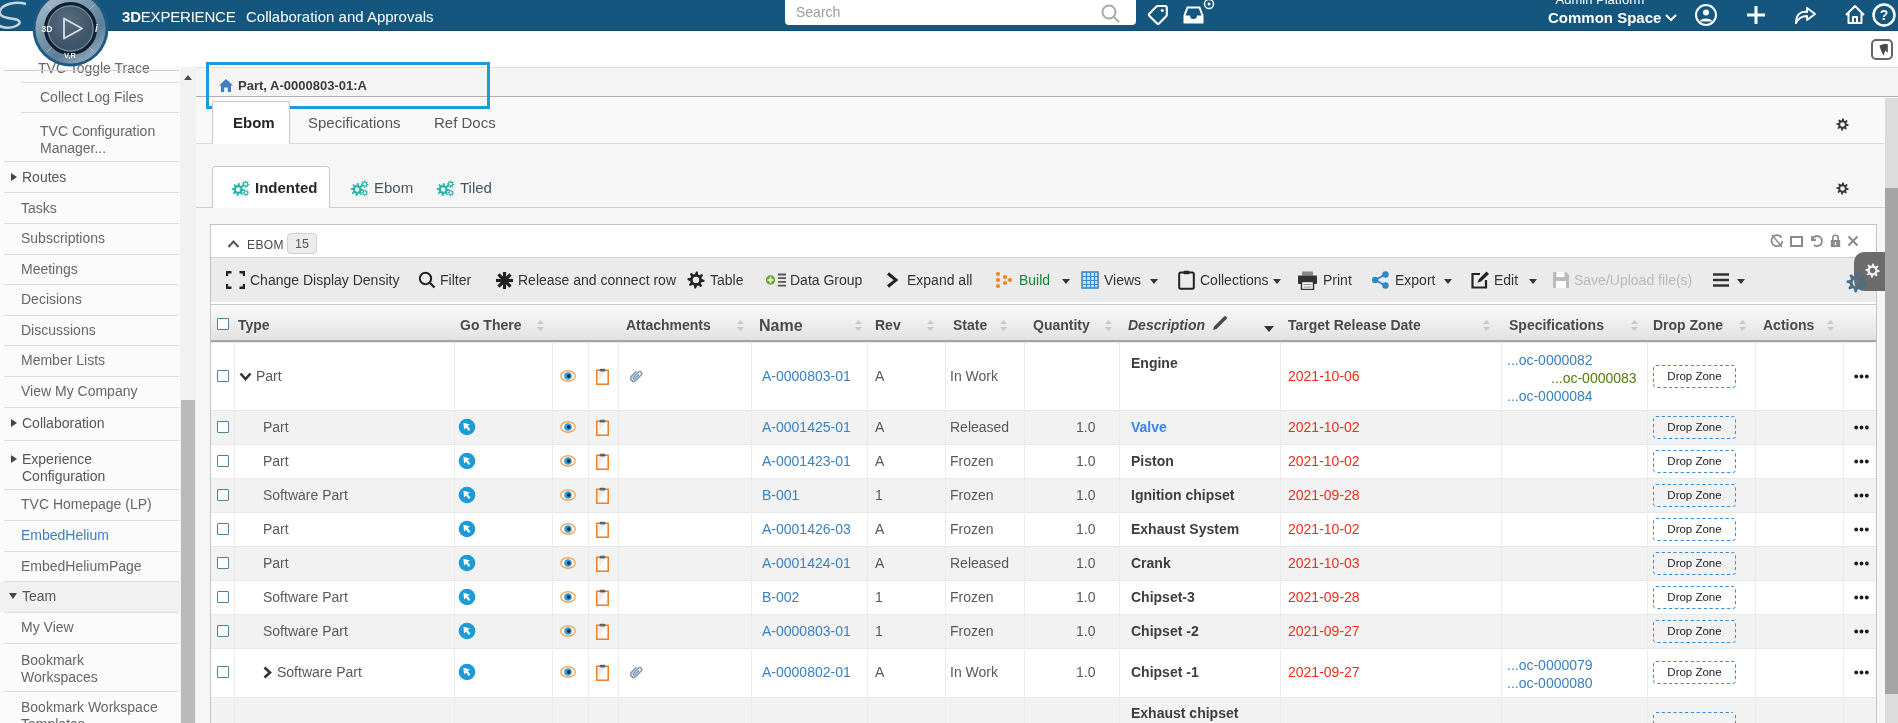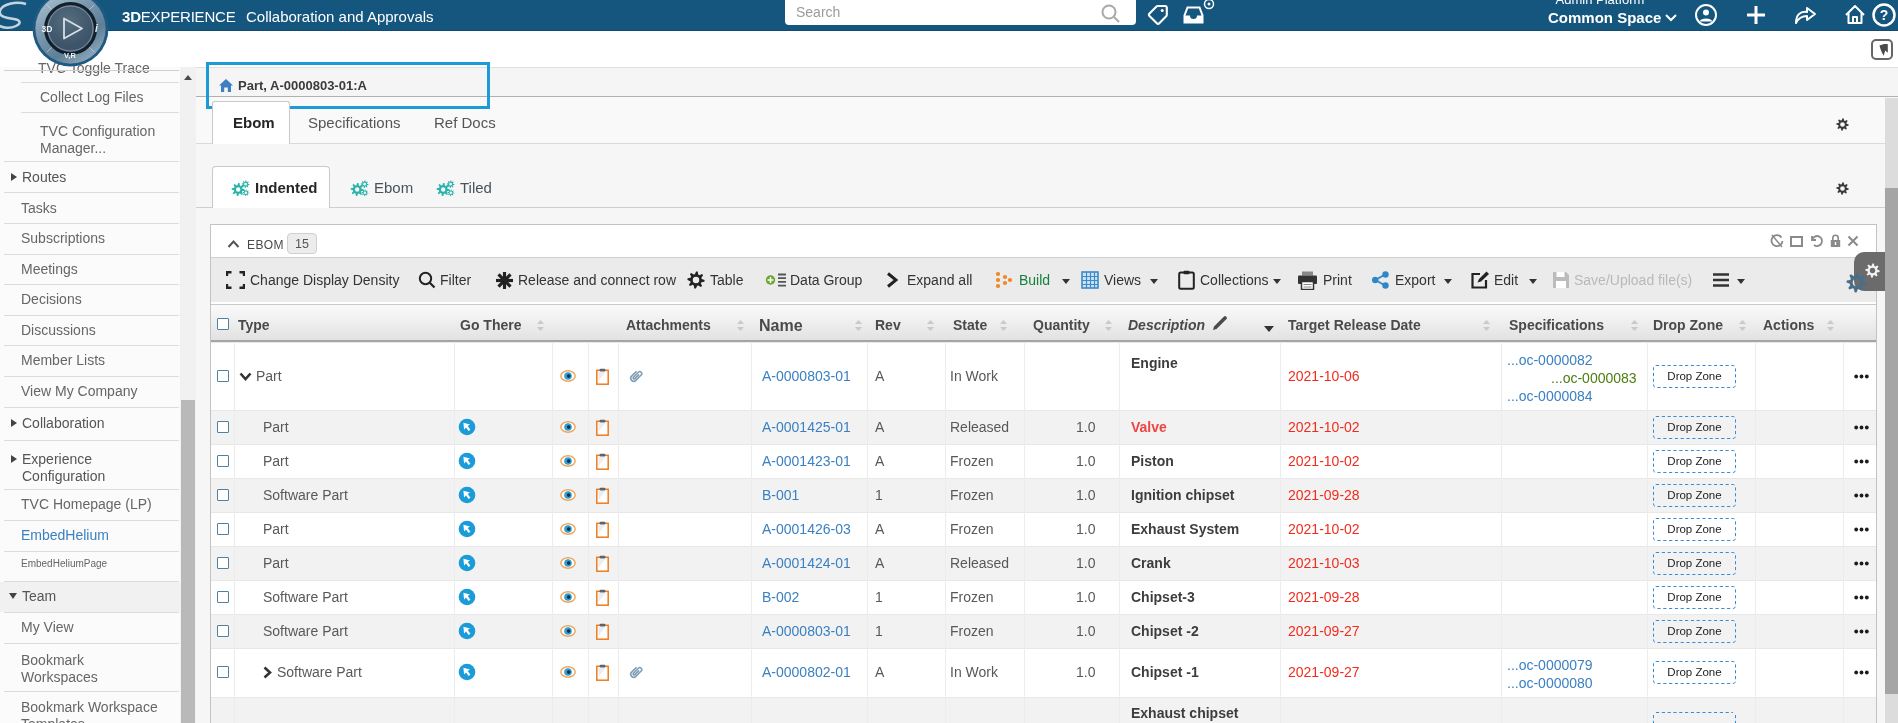--- a/index.html
+++ b/index.html
@@ -101,21 +101,21 @@
 <div class="txt" style="left:22px;top:451px;font-size:14px;color:#555;">Experience</div>
 <div class="txt" style="left:22px;top:468px;font-size:14px;color:#555;">Configuration</div>
 <svg class="abs" style="left:10px;top:454px;" width="8" height="10" viewBox="0 0 8 10">
     <path d="M1,1 L7,5 L1,9 Z" fill="#444"></path>
   </svg>
 <div class="abs" style="left:4px;top:489px;width:175px;height:1px;background:#dcdcdc;"></div>
 <div class="txt" style="left:21px;top:496px;font-size:14px;color:#666;">TVC Homepage (LP)</div>
 <div class="abs" style="left:4px;top:520px;width:175px;height:1px;background:#dcdcdc;"></div>
 <div class="txt" style="left:21px;top:527px;font-size:14px;color:#3c80c0;">EmbedHelium</div>
 <div class="abs" style="left:4px;top:551px;width:175px;height:1px;background:#dcdcdc;"></div>
-<div class="txt" style="left:21px;top:558px;font-size:10px;color:#666;">EmbedHeliumPage</div>
+<div class="txt" style="left:21px;top:558px;font-size:14px;color:#666;">EmbedHeliumPage</div>
 <div class="abs" style="left:4px;top:581px;width:175px;height:1px;background:#dcdcdc;"></div>
 <div class="txt" style="left:22px;top:588px;font-size:14px;color:#555;">Team</div>
 <svg class="abs" style="left:8px;top:592px;" width="10" height="8" viewBox="0 0 10 8">
     <path d="M1,1 L9,1 L5,7 Z" fill="#444"></path>
   </svg>
 <div class="abs" style="left:4px;top:612px;width:175px;height:1px;background:#dcdcdc;"></div>
 <div class="txt" style="left:21px;top:619px;font-size:14px;color:#666;">My View</div>
 <div class="abs" style="left:4px;top:643px;width:175px;height:1px;background:#dcdcdc;"></div>
 <div class="txt" style="left:21px;top:652px;font-size:14px;color:#666;">Bookmark</div>
 <div class="txt" style="left:21px;top:669px;font-size:14px;color:#666;">Workspaces</div>
@@ -426,21 +426,21 @@
   </svg>
 <svg class="abs" style="left:595.5px;top:418.5px;" width="13" height="17" viewBox="0 0 13 17">
     <rect x="0.8" y="2.3" width="11.4" height="13.9" fill="#fff" stroke="#ee7c1e" stroke-width="1.5"></rect>
     <path d="M2.4,4 L9.4,4 L2.4,13 Z" fill="#ededed"></path>
     <rect x="3.7" y="0.7" width="5.6" height="2.8" rx="0.8" fill="#5a6470"></rect>
   </svg>
 <div class="txt" style="left:762px;top:419px;font-size:14px;color:#3a80c2;">A-0001425-01</div>
 <div class="txt" style="left:875px;top:419px;font-size:14px;color:#595959;">A</div>
 <div class="txt" style="left:950px;top:419px;font-size:14px;color:#595959;">Released</div>
 <div class="txt" style="left:1076px;top:419px;font-size:14px;color:#595959;">1.0</div>
-<div class="txt" style="left:1131px;top:419px;font-size:14px;font-weight:bold;color:#ef4444;">Valve</div>
+<div class="txt" style="left:1131px;top:419px;font-size:14px;font-weight:bold;color:#3b82f6;">Valve</div>
 <div class="txt" style="left:1288px;top:419px;font-size:14px;color:#f22b1d;">2021-10-02</div>
 <svg class="abs" style="left:1653px;top:416px;" width="83" height="23" viewBox="0 0 83 23">
     <rect x="0.5" y="0.5" width="82" height="22" rx="2.5" fill="none" stroke="#3a8bd6" stroke-dasharray="3.2,2.6"></rect>
   </svg>
 <div class="txt" style="left:1653px;top:421px;width:83px;text-align:center;font-size:11.5px;color:#222;">Drop Zone</div>
 <svg class="abs" style="left:1854px;top:425px;" width="15" height="5" viewBox="0 0 15 5">
     <circle cx="2.2" cy="2.5" r="1.9" fill="#1c1c1c"></circle>
     <circle cx="7.5" cy="2.5" r="1.9" fill="#1c1c1c"></circle>
     <circle cx="12.8" cy="2.5" r="1.9" fill="#1c1c1c"></circle>
   </svg>

